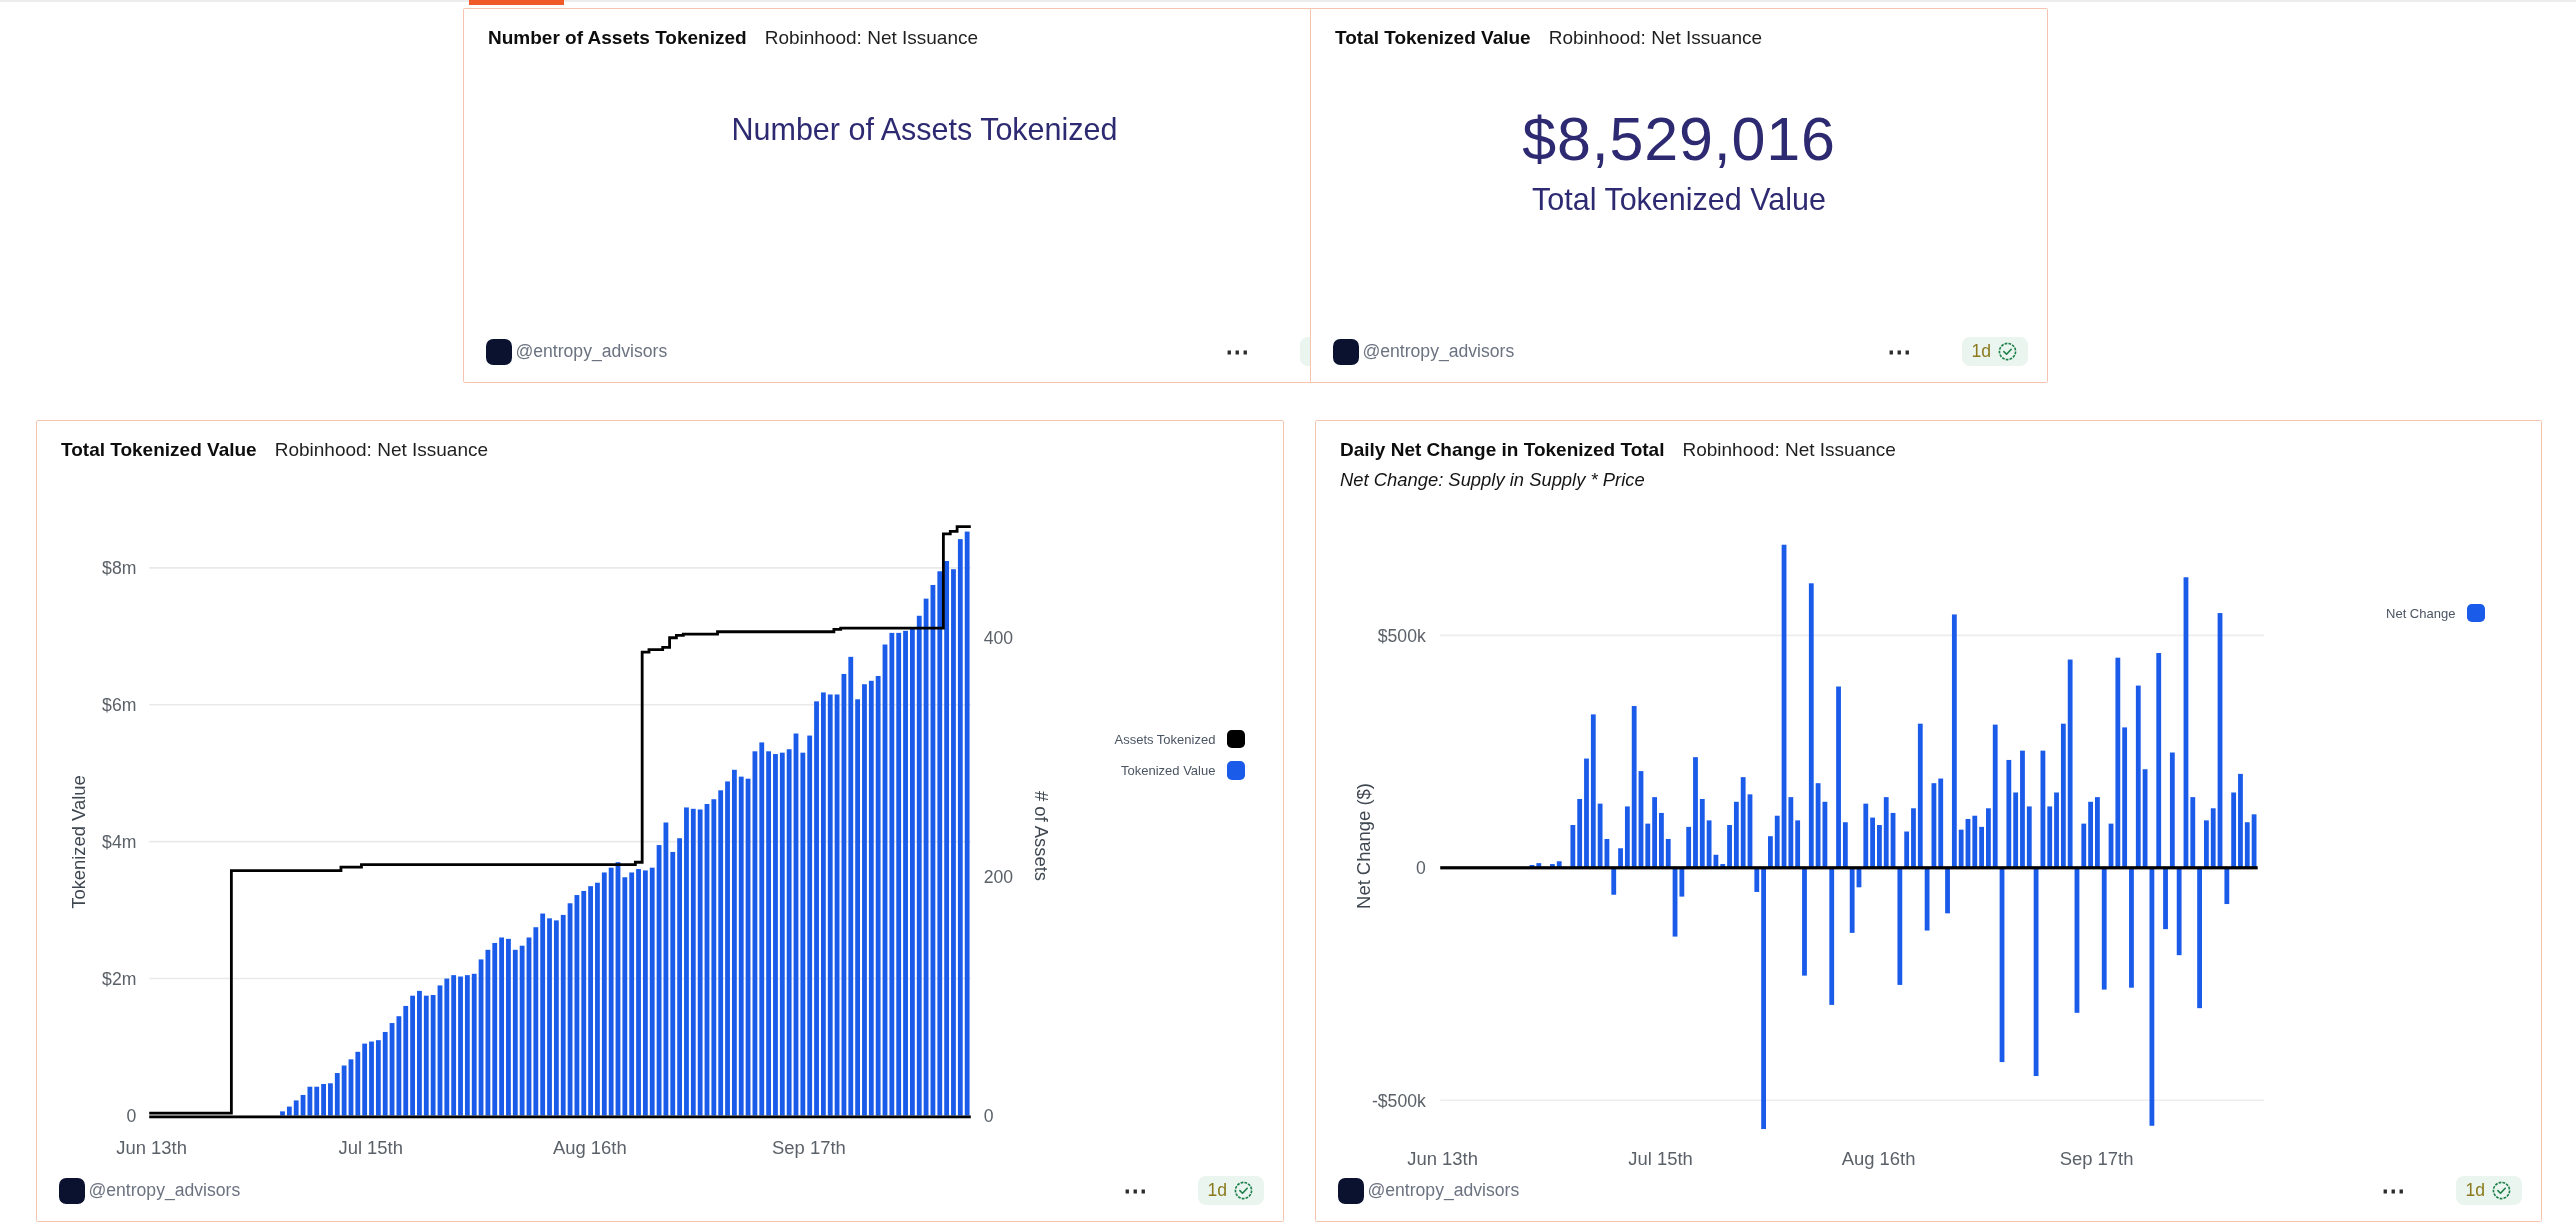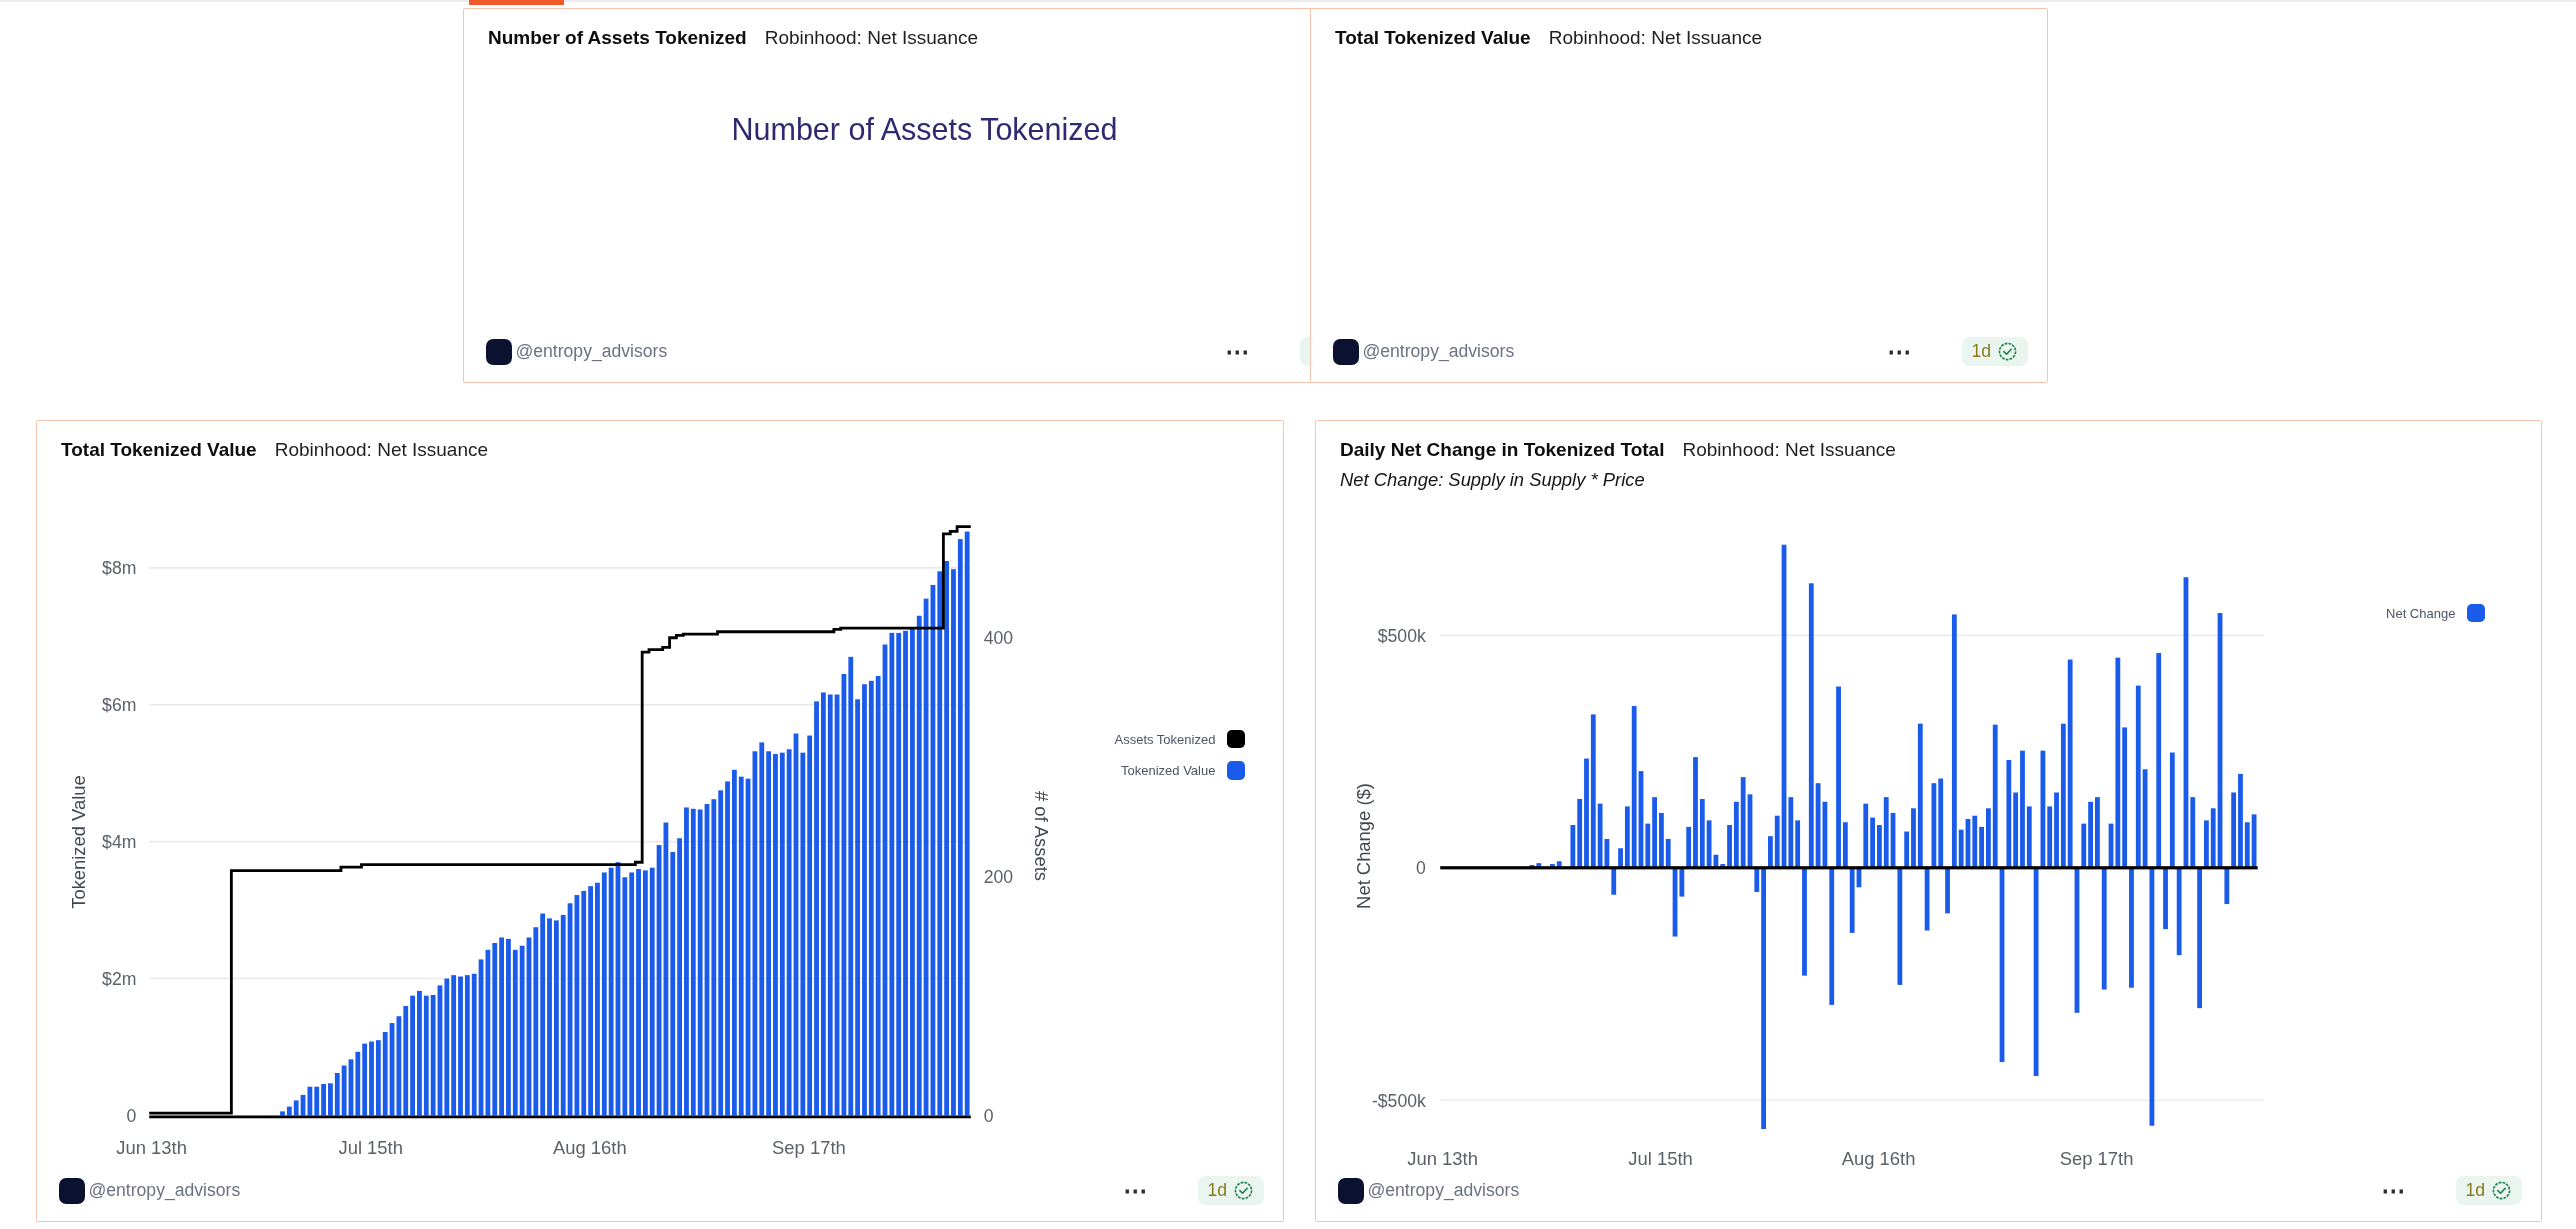--- a/index.html
+++ b/index.html
@@ -74,20 +74,24 @@
           </svg>
       </span>
     </div>
   </div>
 </section>
 
 <section class="card card-stat2">
   <div class="card-head">
     <span class="card-title">Total Tokenized Value</span>
     <span class="card-subtitle">Robinhood: Net Issuance</span>
+  </div>
+  <div class="stat-wrap">
+    <div class="stat-value">$8,529,016</div>
+    <div class="stat-label">Total Tokenized Value</div>
   </div>
   <div class="card-footer">
     <div class="byline">
       <span class="logo"></span>
       <span class="handle">@entropy_advisors</span>
     </div>
     <div class="meta">
       <span class="dots">⋯</span>
       <span class="badge">
         <span class="badge-age">1d</span>

